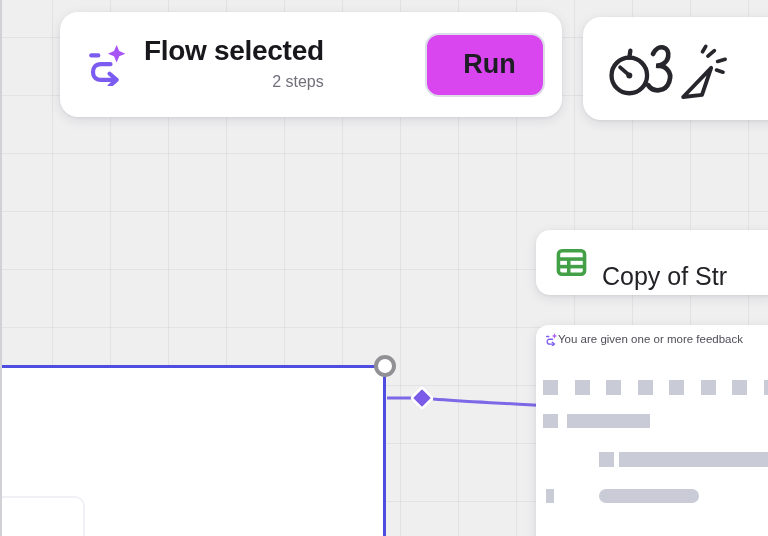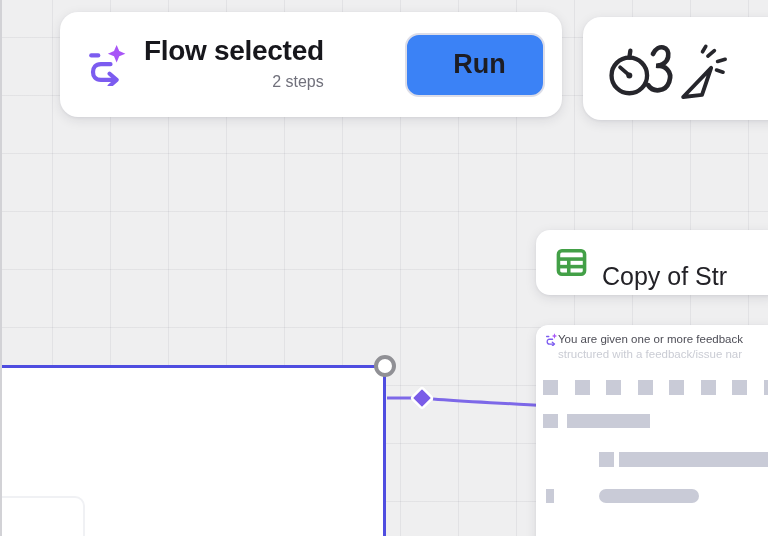--- a/index.html
+++ b/index.html
@@ -45,22 +45,22 @@
   }
   .selection-toolbar{
     left:60px; top:12px; width:502px; height:105px; z-index:5;
     display:flex; align-items:center; padding:0 17px 0 26px;
   }
   .selection-toolbar .flow-icon{ width:42px; height:42px; flex:0 0 auto; }
   .sel-text{ margin-left:16px;text-align:right; }
   .sel-title{ font-size:28px; font-weight:700; color:#17171c; line-height:34px; letter-spacing:-0.3px; }
   .sel-subtitle{ font-size:16px; color:#70707b; line-height:27px; }
   .run-button{
-    margin-left:auto; width:140px; height:64px;
-    background:#3b82f6; border:2px solid #dcdde8; border-radius:14px;
+    margin-left:auto; width:120px; height:64px;
+    background:#d946ef; border:2px solid #dcdde8; border-radius:14px;
     font-family:"Liberation Sans", sans-serif;
     font-size:27px; font-weight:600; color:#1d1d24; cursor:pointer;padding-left:9px;
   }
 
   .doodle-card{
     left:583px; top:17px; width:210px; height:103px; z-index:5;
   }
   .doodle-card svg{ position:absolute; left:14px; top:11px; }
 
   .table-card{
@@ -108,21 +108,20 @@
 <div class="card step-card">
   <div class="step-header">
     <svg class="flow-icon" viewBox="0 0 24 24" fill="none">
       <path d="M3,6.5 H7" stroke="#7c5cf0" stroke-width="2.4" stroke-linecap="round"></path>
       <path d="M14,11.5 H8.5 C5.4,11.5 4,13.4 4,16 C4,18.6 5.4,20.5 8.5,20.5 H16" stroke="#7c5cf0" stroke-width="2.4" stroke-linecap="round" fill="none"></path>
       <path d="M13.5,17 L17.5,20.5 L13.5,24" stroke="#7c5cf0" stroke-width="2.4" stroke-linecap="round" stroke-linejoin="round" fill="none"></path>
       <path d="M17.5,0.5 L19,4 L22.5,5.5 L19,7 L17.5,10.5 L16,7 L12.5,5.5 L16,4 Z" fill="#a855f7"></path>
     </svg>
     <div class="step-lines">
       <div class="step-line1">You are given one or more feedback</div>
-      <div class="step-line2">structured with a feedback/issue nar</div>
     </div>
   </div>
 
   <div class="ph-row1">
     <div class="sq"></div>
       <div class="sq"></div>
       <div class="sq"></div>
       <div class="sq"></div>
     <div class="sq"></div>
       <div class="sq"></div>

